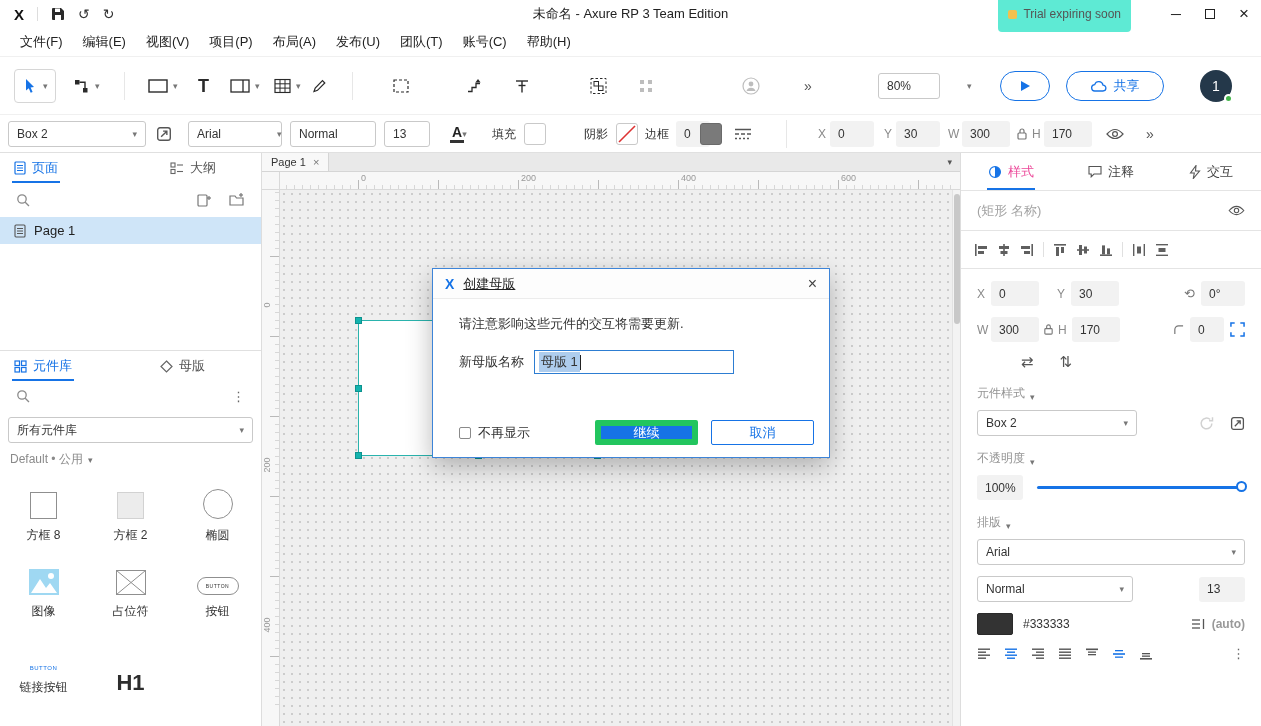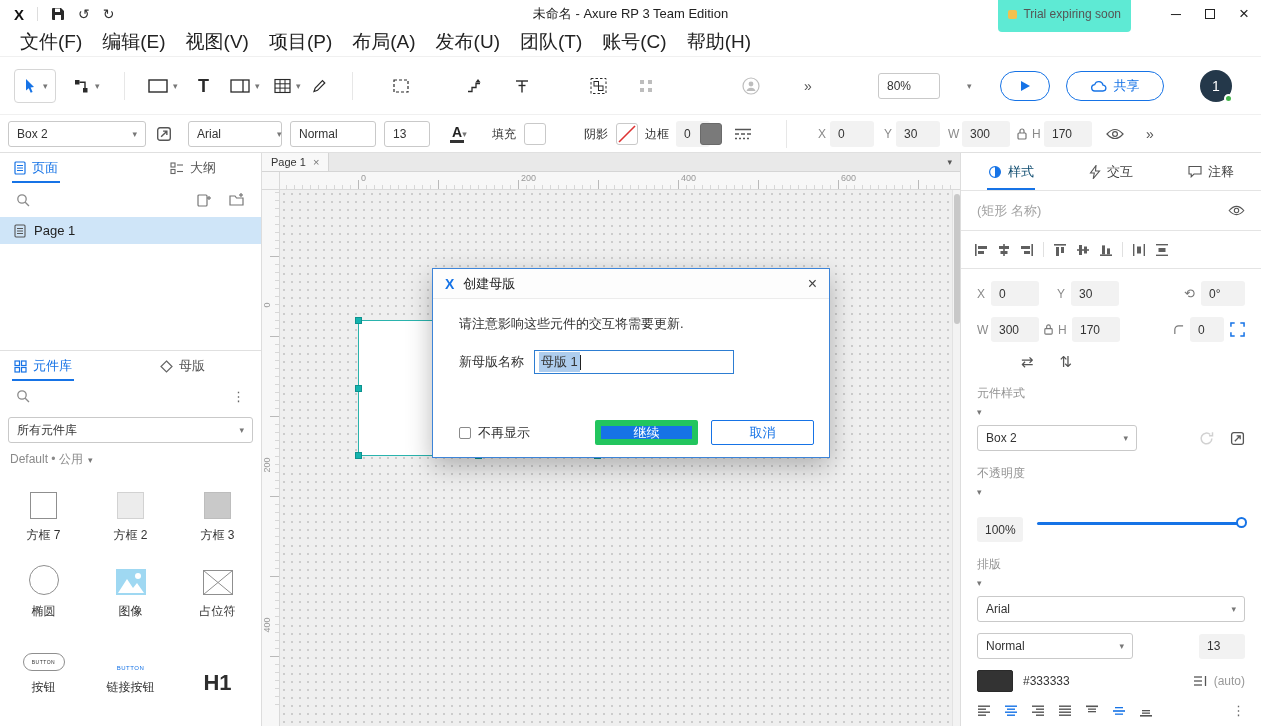--- a/index.html
+++ b/index.html
@@ -14,21 +14,21 @@
   .tb-ico { font-size:14px; color:#333; cursor:default; }
   .tb-title { position:absolute; left:0; right:0; text-align:center; font-size:13px; color:#222; pointer-events:none; }
   .tb-right { margin-left:auto; display:flex; align-items:center; }
   .trial-badge { display:flex; align-items:center; gap:6px; background:#5eead4; border-radius:4px; height:36px; padding:0 10px; font-size:12px; color:#555; margin-right:28px; }
   .trial-sq { width:9px; height:9px; background:#f2c14e; border-radius:2px; }
   .winbtn { width:34px; height:28px; display:flex; align-items:center; justify-content:center; font-size:14px; color:#222; }
   .maxsq { width:10px; height:10px; border:1.2px solid #222; display:inline-block; }
 
   
   .menubar { height:29px; display:flex; align-items:center; padding-left:10px; border-bottom:1px solid #f0f0f0; }
-  .menu-item { padding:0 10px; font-size:19px; color:#222; height:100%; display:flex; align-items:center; }
+  .menu-item { padding:0 10px; font-size:13px; color:#222; height:100%; display:flex; align-items:center; }
 
   
   .toolbar { height:58px; position:relative; border-bottom:1px solid #f0f0f0; background:#fff; }
   .tool { position:absolute; top:50%; transform:translateY(-50%); display:flex; align-items:center; gap:5px; }
   .car { font-size:9px; color:#777; }
   .tdiv { position:absolute; top:15px; height:28px; width:1px; background:#e7e7e7; }
   .toolbox { border:1px solid #d6d6d6; border-radius:4px; height:34px; padding:0 7px; background:#fff; }
   .zoom-sel { width:62px; }
   .pill-btn { height:30px; border:1px solid #1673e6; border-radius:16px; display:flex; align-items:center; justify-content:center; gap:7px; color:#1673e6; background:#fff; font-size:13px; }
   .avatar { width:32px; height:32px; border-radius:50%; background:#24384a; color:#fff; display:flex; align-items:center; justify-content:center; font-size:14px; position:relative; }
@@ -91,51 +91,51 @@
     background-image:radial-gradient(#cccccc 1px,transparent 1.2px); background-size:8px 8px; }
   .canvas-scrollbar { position:absolute; right:0; top:37px; width:8px; bottom:0; background:#f3f3f3; border-left:1px solid #e2e2e2; }
   .canvas-scrollbar .thumb { position:absolute; top:4px; left:1px; width:6px; height:130px; background:#c8c8c8; border-radius:3px; }
   .canvas-widget { position:absolute; left:78px; top:130px; width:240px; height:136px; background:#fff; border:1px solid #2ab3ad; }
   .handle { position:absolute; width:7px; height:7px; background:#14b3ae; border:1px solid #0d928e; }
 
   
   .dialog { position:absolute; left:432px; top:268px; width:398px; height:190px; background:#fff; border:1px solid #3d84d8; box-shadow:0 8px 24px rgba(0,0,0,.28); z-index:100; }
   .dlg-titlebar { height:30px; display:flex; align-items:center; gap:9px; padding:0 12px; border-bottom:1px solid #ececec; background:#fdfdfd; }
   .dlg-x { color:#1673e6; font-weight:bold; font-size:14px; }
-  .dlg-title { font-size:13px; color:#222; }
+  .dlg-title { font-size:13px; color:#222;text-decoration:underline; }
   .dlg-close { margin-left:auto; font-size:16px; color:#444; }
   .dlg-body { position:relative; height:160px; padding:16px 26px; }
   .dlg-msg { font-size:13px; color:#333; }
   .dlg-name-row { display:flex; align-items:center; margin-top:17px; gap:10px; font-size:13px; }
   .dlg-input { width:200px; height:24px; border:1px solid #2d7dd2; display:flex; align-items:center; padding:0 4px; font-size:13px; background:#fff; }
   .dlg-input .seltext { background:#aecdee; padding:1px 2px; }
   .dlg-input .caretbar { width:1px; height:15px; background:#222; }
   .dlg-bottom { position:absolute; left:26px; right:15px; bottom:14px; display:flex; align-items:center; }
   .chk-row { display:flex; align-items:center; gap:7px; font-size:13px; color:#333; }
   .chk { width:12px; height:12px; border:1px solid #8a8a8a; background:#fff; border-radius:2px; }
   .btns { margin-left:auto; display:flex; gap:13px; }
   .btn { width:103px; height:25px; display:flex; align-items:center; justify-content:center; font-size:13px; border-radius:2px; }
   .btn.primary { background:#1673e6; border:6px solid #22c55e; color:#fff; }
   .btn.secondary { background:#fff; border:1px solid #1673e6; color:#1673e6; }
 
   
   .rpanel { width:301px; border-left:1px solid #ddd; background:#fff; overflow:hidden; }
   .rp-tabs { height:38px; display:flex; border-bottom:1px solid #e4e4e4; }
   .rp-tab { flex:1; display:flex; align-items:center; justify-content:center; gap:6px; font-size:13px; color:#444; position:relative; }
-  .rp-tab.active { color:#0c4a6e; }
+  .rp-tab.active { color:#ec4899; }
   .rp-tab.active::after { content:""; position:absolute; bottom:0; left:50%; transform:translateX(-50%); width:48px; height:2px; background:#1673e6; }
   .rp-name-row { height:40px; display:flex; align-items:center; justify-content:space-between; padding:0 16px; border-bottom:1px solid #e4e4e4; }
   .rp-name-row .ph { color:#a3a3a3; font-size:13px; }
   .rp-align-row { height:38px; display:flex; align-items:center; gap:9px; padding:0 13px; border-bottom:1px solid #e4e4e4; }
   .adiv { width:1px; height:15px; background:#e0e0e0; }
   .rp-body { padding:12px 16px 0 16px; }
   .rp-row { display:flex; align-items:center; margin-bottom:11px; }
   .nlab { width:14px; font-size:12px; color:#8a8a8a; }
   .nbox { background:#f2f2f2; border-radius:3px; height:25px; width:48px; display:flex; align-items:center; padding:0 8px; font-size:12px; color:#333; }
-  .rp-seclabel { display:flex; align-items:flex-start; gap:5px; font-size:12px; color:#949494; margin:14px 0 8px 0;flex-direction:column; }
+  .rp-seclabel { display:flex; align-items:flex-end; gap:5px; font-size:12px; color:#949494; margin:14px 0 8px 0; }
   .slider { position:relative; flex:1; height:3px; background:#1673e6; border-radius:2px; margin-left:14px; }
   .slider .knob { position:absolute; right:-2px; top:-5px; width:11px; height:11px; border-radius:50%; background:#fff; border:2px solid #1673e6; }
   .fontswatch { width:36px; height:22px; background:#333333; border-radius:2px; border:1px solid #2a2a2a; }
   .gray { color:#999; }
   .kebab { color:#666; font-size:13px; }
   .ico { display:inline-flex; align-items:center; justify-content:center; }
   svg { display:block; }
 </style>
 </head>
 <body>
@@ -450,29 +450,25 @@
           <span class="car">▾</span>
         </div>
       </div>
       <div class="lib-section-label">
         <span>Default • 公用</span>
         <span class="car">▾</span>
       </div>
       <div class="widget-grid">
         <div class="wcell">
             <span class="thumb-box"></span>
-            <span class="wlabel">方框 7</span>
+            <span class="wlabel">方框 8</span>
           </div>
         <div class="wcell">
             <span class="thumb-box2"></span>
             <span class="wlabel">方框 2</span>
-          </div>
-        <div class="wcell">
-            <span class="thumb-box3"></span>
-            <span class="wlabel">方框 3</span>
           </div>
         <div class="wcell">
             <span class="thumb-ellipse"></span>
             <span class="wlabel">椭圆</span>
           </div>
         <div class="wcell">
           <svg width="30" height="26" viewBox="0 0 30 26">
               <rect x="0" y="0" width="30" height="26" fill="#9fd8f2"></rect>
               <circle cx="22" cy="7" r="3" fill="#fff"></circle>
               <path d="M2 24 L11 10 L17 19 L21 14 L28 24 Z" fill="#fff"></path>
@@ -544,30 +540,30 @@
   <aside class="rpanel">
     <div class="rp-tabs">
       <div class="rp-tab active">
         <svg width="14" height="14" viewBox="0 0 14 14">
             <circle cx="7" cy="7" r="5.4" fill="none" stroke="#1673e6" stroke-width="1.2"></circle>
             <path d="M7 1.6 A5.4 5.4 0 0 1 7 12.4 Z" fill="#1673e6"></path>
           </svg>
         <span>样式</span>
       </div>
       <div class="rp-tab">
+        <svg width="14" height="13" viewBox="0 0 14 13">
+            <path d="M1 1.5 H13 V9 H6 L3.2 11.8 V9 H1 Z" fill="none" stroke="#555" stroke-width="1.1"></path>
+          </svg>
+        <span>注释</span>
+      </div>
+      <div class="rp-tab">
         <svg width="12" height="14" viewBox="0 0 12 14">
             <path d="M7 0.5 L1.5 8 H5.3 L4.3 13.5 L10.5 6 H6.5 Z" fill="none" stroke="#555" stroke-width="1.1"></path>
           </svg>
         <span>交互</span>
-      </div>
-      <div class="rp-tab">
-        <svg width="14" height="13" viewBox="0 0 14 13">
-            <path d="M1 1.5 H13 V9 H6 L3.2 11.8 V9 H1 Z" fill="none" stroke="#555" stroke-width="1.1"></path>
-          </svg>
-        <span>注释</span>
       </div>
     </div>
 
     <div class="rp-name-row">
       <span class="ph">(矩形 名称)</span>
       <span class="ico">
         <svg width="17" height="11" viewBox="0 0 18 12">
             <path d="M1 6 Q9 -3 17 6 Q9 15 1 6 Z" fill="none" stroke="#555" stroke-width="1.2"></path>
             <circle cx="9" cy="6" r="2.4" fill="none" stroke="#555" stroke-width="1.2"></circle>
           </svg>
@@ -703,21 +699,21 @@
               </svg>
           </span>
         </span>
       </div>
 
       <div class="rp-seclabel">
         <span>不透明度</span>
         <span class="car">▾</span>
       </div>
       <div class="rp-row">
-        <span class="nbox" style="width:46px;margin-top:12px;">100%</span>
+        <span class="nbox" style="width:46px;">100%</span>
         <div class="slider">
             <span class="knob"></span>
           </div>
       </div>
 
       <div class="rp-seclabel">
         <span>排版</span>
         <span class="car">▾</span>
       </div>
       <div class="rp-row">
@@ -729,21 +725,21 @@
       <div class="rp-row">
         <div class="sel" style="width:156px;">
           <span>Normal</span>
           <span class="car">▾</span>
         </div>
         <span class="nbox" style="margin-left:auto;width:46px;">13</span>
       </div>
       <div class="rp-row">
         <span class="fontswatch"></span>
         <span style="margin-left:10px;font-size:12px;color:#333;">#333333</span>
-        <span style="margin-left:auto;display:flex;align-items:center;gap:6px;">
+        <span style="margin-left:auto;display:flex;align-items:center;gap:6px;font-weight:bold;">
           <span class="ico">
             <svg width="15" height="12" viewBox="0 0 15 12">
                 <line x1="1" y1="2" x2="9" y2="2" stroke="#555" stroke-width="1.3"></line>
                 <line x1="1" y1="6" x2="9" y2="6" stroke="#555" stroke-width="1.3"></line>
                 <line x1="1" y1="10" x2="9" y2="10" stroke="#555" stroke-width="1.3"></line>
                 <line x1="12.5" y1="1" x2="12.5" y2="11" stroke="#555" stroke-width="1.3"></line>
               </svg>
           </span>
           <span class="gray">(auto)</span>
         </span>

